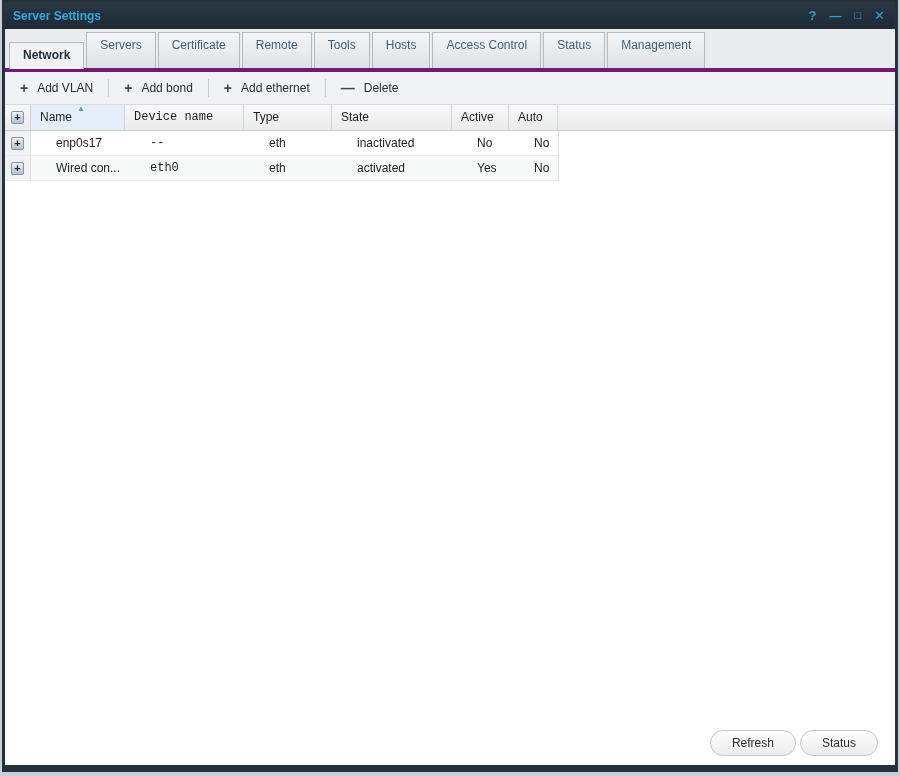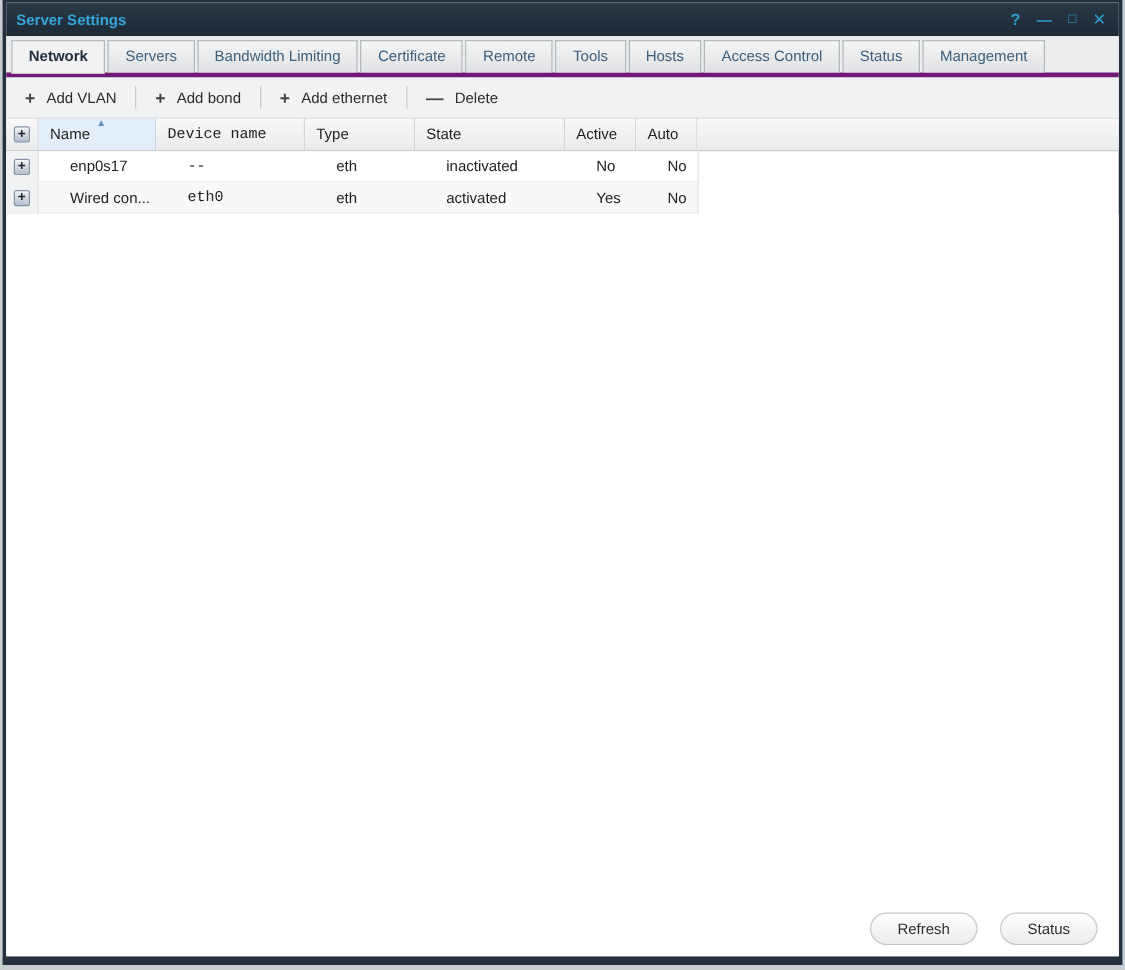--- a/index.html
+++ b/index.html
@@ -15,21 +15,21 @@
     display:flex; align-items:center; padding:0 10px 0 8px; }
   .titlebar .title { color:#36a6da; font-weight:bold; font-size:12px; }
   .titlebar .controls { margin-left:auto; display:flex; align-items:center; gap:13px; }
   .ctrl { color:#2f9dd0; font-weight:bold; font-size:13px; cursor:pointer; line-height:1; }
   .ctrl.min { font-size:12px; }
   .ctrl.max { font-size:11px; }
 
   
   .tabstrip { flex:0 0 30px; background:#e9ebec; border-bottom:4px solid #701a75;
     display:flex; align-items:flex-end; padding:3px 4px 0 4px; }
-  .tab { height:26px; line-height:25px; padding:0 13px; margin-right:2px;
+  .tab { height:36px; line-height:25px; padding:0 13px; margin-right:2px;
     border:1px solid #b7babd; border-bottom:none; cursor:pointer;
     background:linear-gradient(#f4f5f5,#dfe1e4); color:#3c5f7d; white-space:nowrap; }
   .tab.active { background:#f1f2f3; color:#1f2c39; font-weight:bold; position:relative;
     margin-bottom:-1px; height:27px; }
   .tab-fill { flex:1; }
 
   
   .toolbar { flex:0 0 33px; background:#f1f2f3; border-bottom:1px solid #d8d9da;
     display:flex; align-items:center; padding:0 2px; }
   .tool { display:flex; align-items:center; gap:9px; padding:0 13px; height:24px;
@@ -65,21 +65,21 @@
 
   .expbtn { width:13px; height:13px; border:1px solid #8894a6; border-radius:2px;
     background:linear-gradient(#eef1f5,#b6c0cf); color:#1e2633; font-size:11px;
     font-weight:bold; line-height:10px; text-align:center; cursor:pointer;
     display:inline-block; box-shadow:inset 0 1px 0 #f7f9fc; }
 
   .body-empty { flex:1; background:#fff; }
 
   
   .footer { flex:0 0 36px; background:#fff; display:flex; justify-content:flex-end;
-    align-items:center; gap:18px; padding:0 17px 9px 0; }
+    align-items:center; gap:4px; padding:0 17px 9px 0; }
   .pillbtn { height:26px; padding:0 21px; border:1px solid #c6c7c9; border-radius:13px;
     background:linear-gradient(#fefefe,#ececec); color:#2e2e2e; font-size:12px;
     font-family:inherit; cursor:pointer; }
 </style>
 </head>
 <body>
 
 <div class="window">
 
   <div class="titlebar">
@@ -88,21 +88,20 @@
       <span class="ctrl">?</span>
       <span class="ctrl min">—</span>
       <span class="ctrl max">□</span>
       <span class="ctrl">✕</span>
     </div>
   </div>
 
   <div class="tabstrip">
     <div class="tab active">Network</div>
     <div class="tab">Servers</div>
-    <div class="tab">Bandwidth Limiting</div>
     <div class="tab">Certificate</div>
     <div class="tab">Remote</div>
     <div class="tab">Tools</div>
     <div class="tab">Hosts</div>
     <div class="tab">Access Control</div>
     <div class="tab">Status</div>
     <div class="tab">Management</div>
     <div class="tab-fill"></div>
   </div>
 

